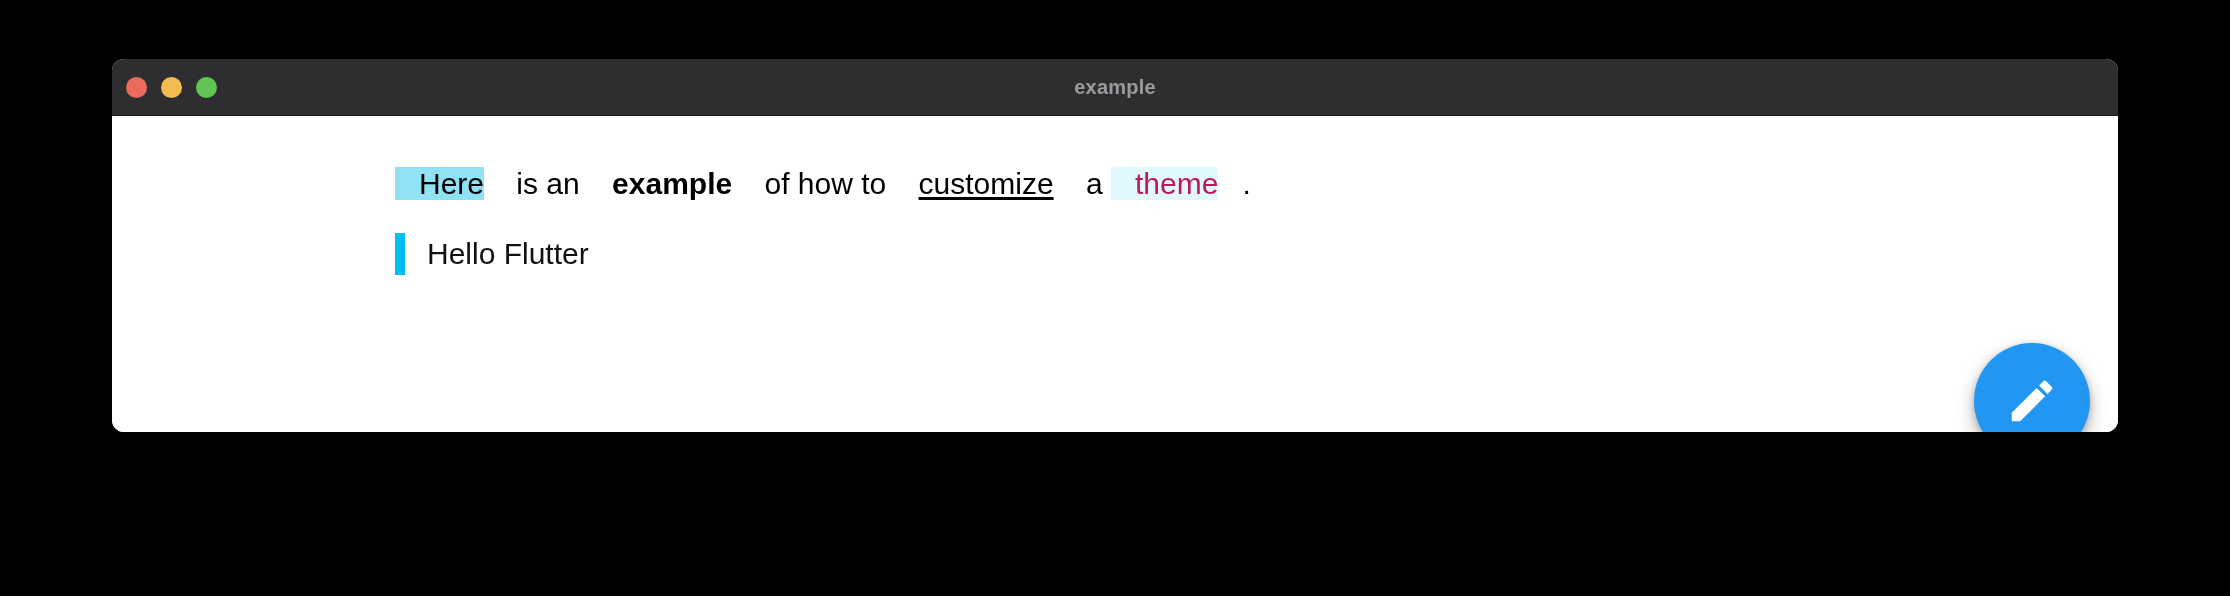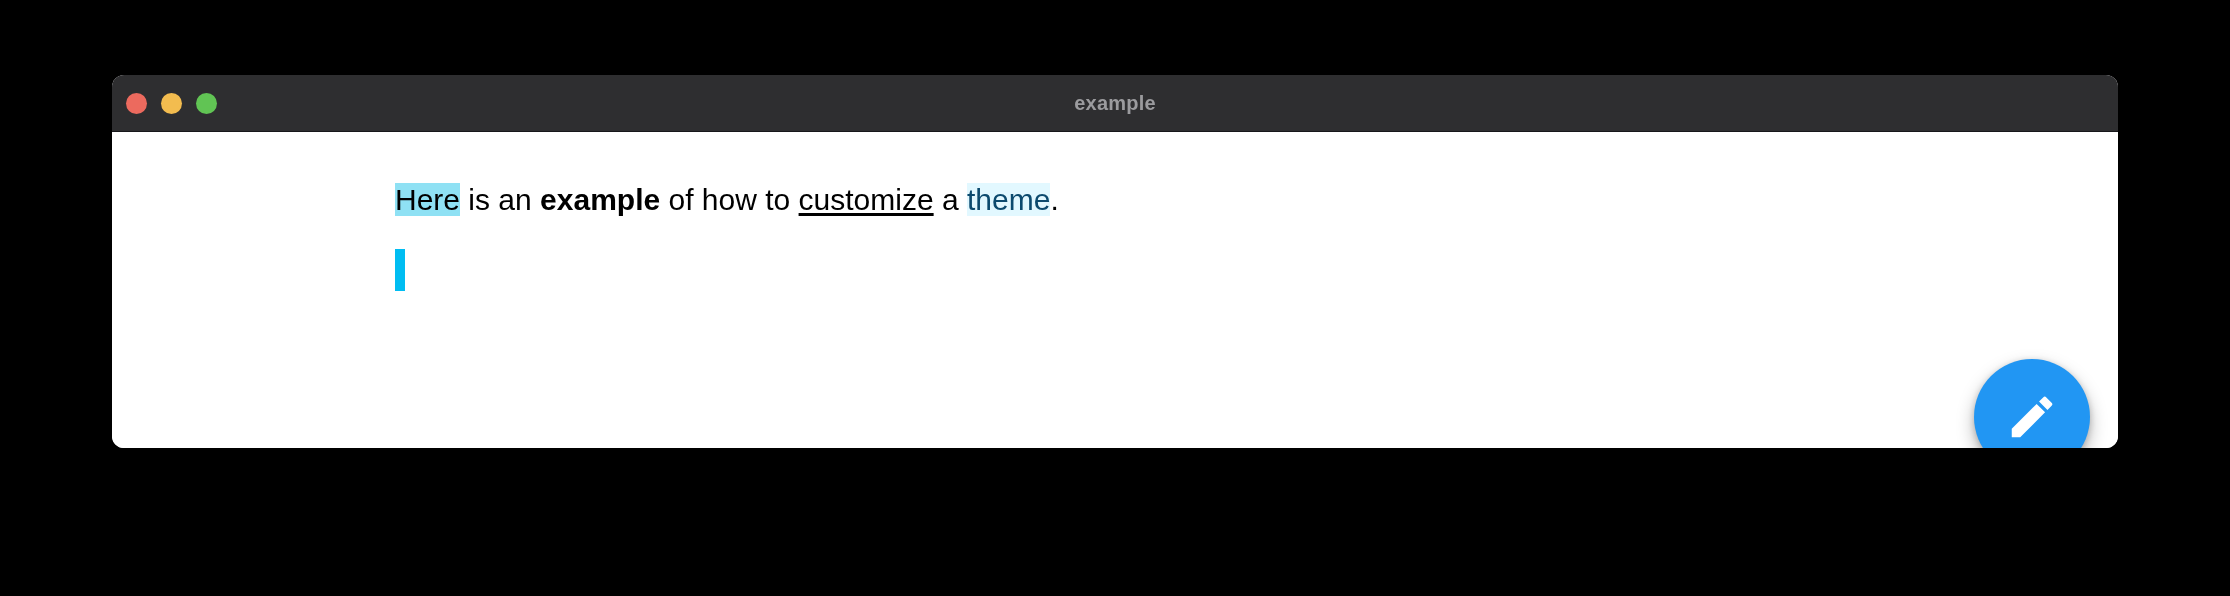--- a/index.html
+++ b/index.html
@@ -11,21 +11,21 @@
     width: 2230px;
     height: 596px;
     overflow: hidden;
     font-family: "Liberation Sans", sans-serif;
   }
 
   
   #app-window {
     position: absolute;
     left: 112px;
-    top: 75px;
+    top: 59px;
     width: 2006px;
     height: 373px;
     border-radius: 12px;
     overflow: hidden;
     background: #ffffff;
     box-shadow: 0 3px 14px rgba(0,0,0,0.55);
   }
 
   
   #titlebar {
@@ -79,32 +79,32 @@
     width: 1500px;
   }
 
   #paragraph-line {
     font-size: 30px;
     line-height: 1.0;
     color: #000000;
     white-space: nowrap;
     font-family: "Liberation Sans", sans-serif;
   }
-  .tok { color: #000000; }
+  .tok { color: #000000; padding-left: 24px; }
   .tok-highlight {
     background: #8fe1f4;
     color: #000000;
   }
   .tok-bold { font-weight: bold; }
   .tok-italic-underline {
     text-decoration: underline;
     text-underline-offset: 3px;
   }
   .tok-link {
-    color: #0c4a6e;
+    color: #be185d;
     background: #e2f8ff;
   }
 
   
   #blockquote {
     position: absolute;
     left: 283px;
     top: 117px;
     display: flex;
     align-items: center;
@@ -158,20 +158,21 @@
   <div id="content">
 
     <div id="markdown-body">
       <div id="paragraph-line">
         <span class="tok tok-highlight">Here</span><span class="tok"> is an </span><span class="tok tok-bold">example</span><span class="tok"> of how to </span><span class="tok tok-italic-underline">customize</span><span class="tok"> a </span><span class="tok tok-link">theme</span><span class="tok">.</span>
       </div>
     </div>
 
     <div id="blockquote">
       <span id="blockquote-bar"></span>
+      <span id="blockquote-text">Hello Flutter</span>
     </div>
 
     <button id="fab" aria-label="Edit">
       <span>
         <svg width="54" height="54" viewBox="0 0 24 24" aria-hidden="true">
           <path fill="#ffffff" d="M3 17.25V21h3.75L17.81 9.94l-3.75-3.75L3 17.25zM20.71 7.04a1 1 0 0 0 0-1.41l-2.34-2.34a1 1 0 0 0-1.41 0l-1.83 1.83 3.75 3.75 1.83-1.83z"></path>
         </svg>
       </span>
     </button>
 

